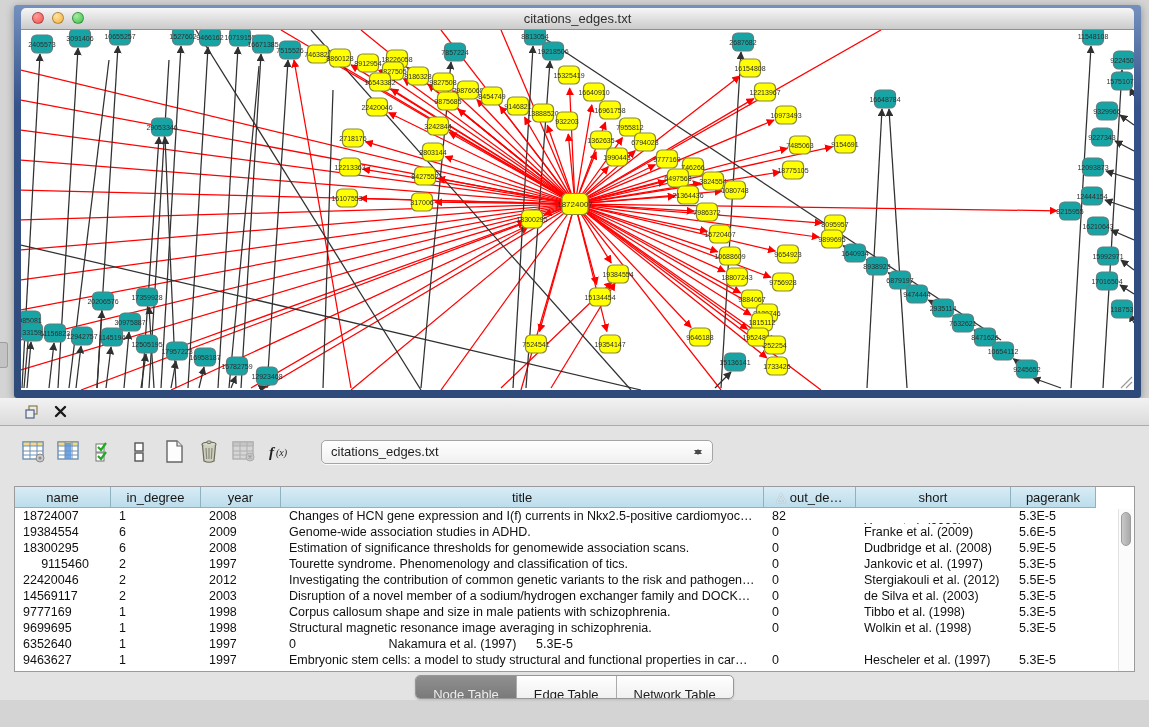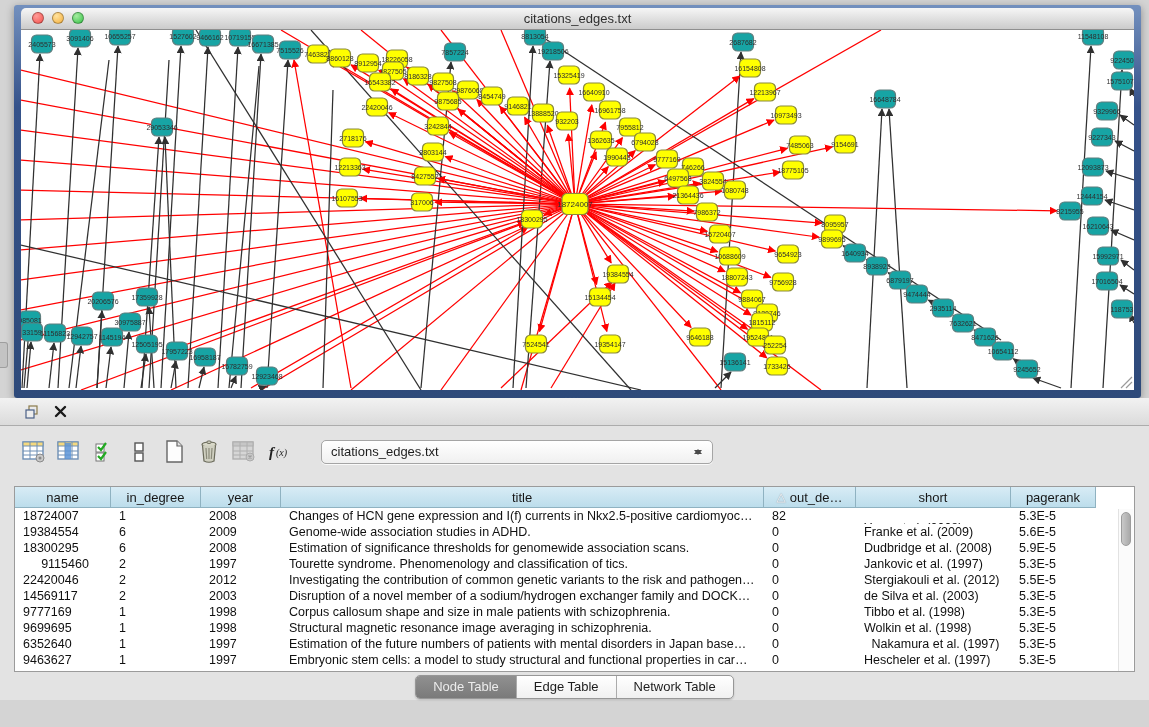--- a/index.html
+++ b/index.html
@@ -57,21 +57,21 @@
   .tbl-row{display:flex;height:16px;line-height:16px;font-size:12.5px;color:#101010;}
   .td{box-sizing:border-box;padding:0 4px 0 8px;white-space:nowrap;overflow:hidden;flex:none;}
   .vscroll-track{position:absolute;right:1px;top:22px;width:14px;height:162px;background:#FBFBFB;
     border-left:1px solid #E2E2E2;}
   .vscroll-thumb{position:absolute;right:2px;top:3px;width:10px;height:34px;border-radius:6px;
     background:linear-gradient(90deg,#C9C9C9,#A9A9A9);border:1px solid #9C9C9C;box-sizing:border-box;}
 
   .tabs-row{position:absolute;left:0;right:0;top:277px;display:flex;justify-content:center;}
   .seg{display:flex;border:1px solid #979797;border-radius:5px;overflow:hidden;height:22px;
     background:linear-gradient(#FFFFFF,#F0F0F0);box-shadow:0 1px 2px rgba(0,0,0,.18);}
-  .seg-btn{padding:0 17px;font-size:13px;line-height:22px;color:#1D1D1D;border-left:1px solid #ABABAB;}
+  .seg-btn{padding:8px 17px;font-size:13px;line-height:22px;color:#1D1D1D;border-left:1px solid #ABABAB;}
   .seg-btn:first-child{border-left:none;}
   .seg-btn.selected{background:linear-gradient(#909090,#7A7A7A);color:#ECECEC;}
 
   .statusbar{position:absolute;left:0;top:700px;width:1149px;height:27px;
     background:linear-gradient(#EDEDED,#DADADA);border-top:1px solid #BFBFBF;
     display:flex;align-items:center;justify-content:flex-end;gap:7px;
     padding-right:13px;box-sizing:border-box;}
   .mem-label{font-size:12px;color:#1D1D1D;}
   .mem-dot{width:14px;height:14px;border-radius:50%;border:1px solid #3E9E3E;box-sizing:border-box;
     background:radial-gradient(circle at 35% 30%,#8BE98B,#2EB62E);}
@@ -879,21 +879,20 @@
             <div class="td" style="width: 80px;">1998</div>
             <div class="td" style="width: 483px;">Structural magnetic resonance image averaging in schizophrenia.</div>
             <div class="td" style="width: 92px;">0</div>
             <div class="td" style="width: 155px;">Wolkin et al. (1998)</div>
             <div class="td" style="width: 85px;">5.3E-5</div>
           </div>
           <div class="tbl-row">
             <div class="td" style="width: 96px;">6352640</div>
             <div class="td" style="width: 90px;">1</div>
             <div class="td" style="width: 80px;">1997</div>
-            <div class="td" style="width: 483px;">Estimation of the future numbers of patients with mental disorders in Japan base…</div>
             <div class="td" style="width: 92px;">0</div>
             <div class="td" style="width: 155px; text-align: center;">Nakamura et al. (1997)</div>
             <div class="td" style="width: 85px;">5.3E-5</div>
           </div>
           <div class="tbl-row">
             <div class="td" style="width: 96px;">9463627</div>
             <div class="td" style="width: 90px;">1</div>
             <div class="td" style="width: 80px;">1997</div>
             <div class="td" style="width: 483px;">Embryonic stem cells: a model to study structural and functional properties in car…</div>
             <div class="td" style="width: 92px;">0</div>

